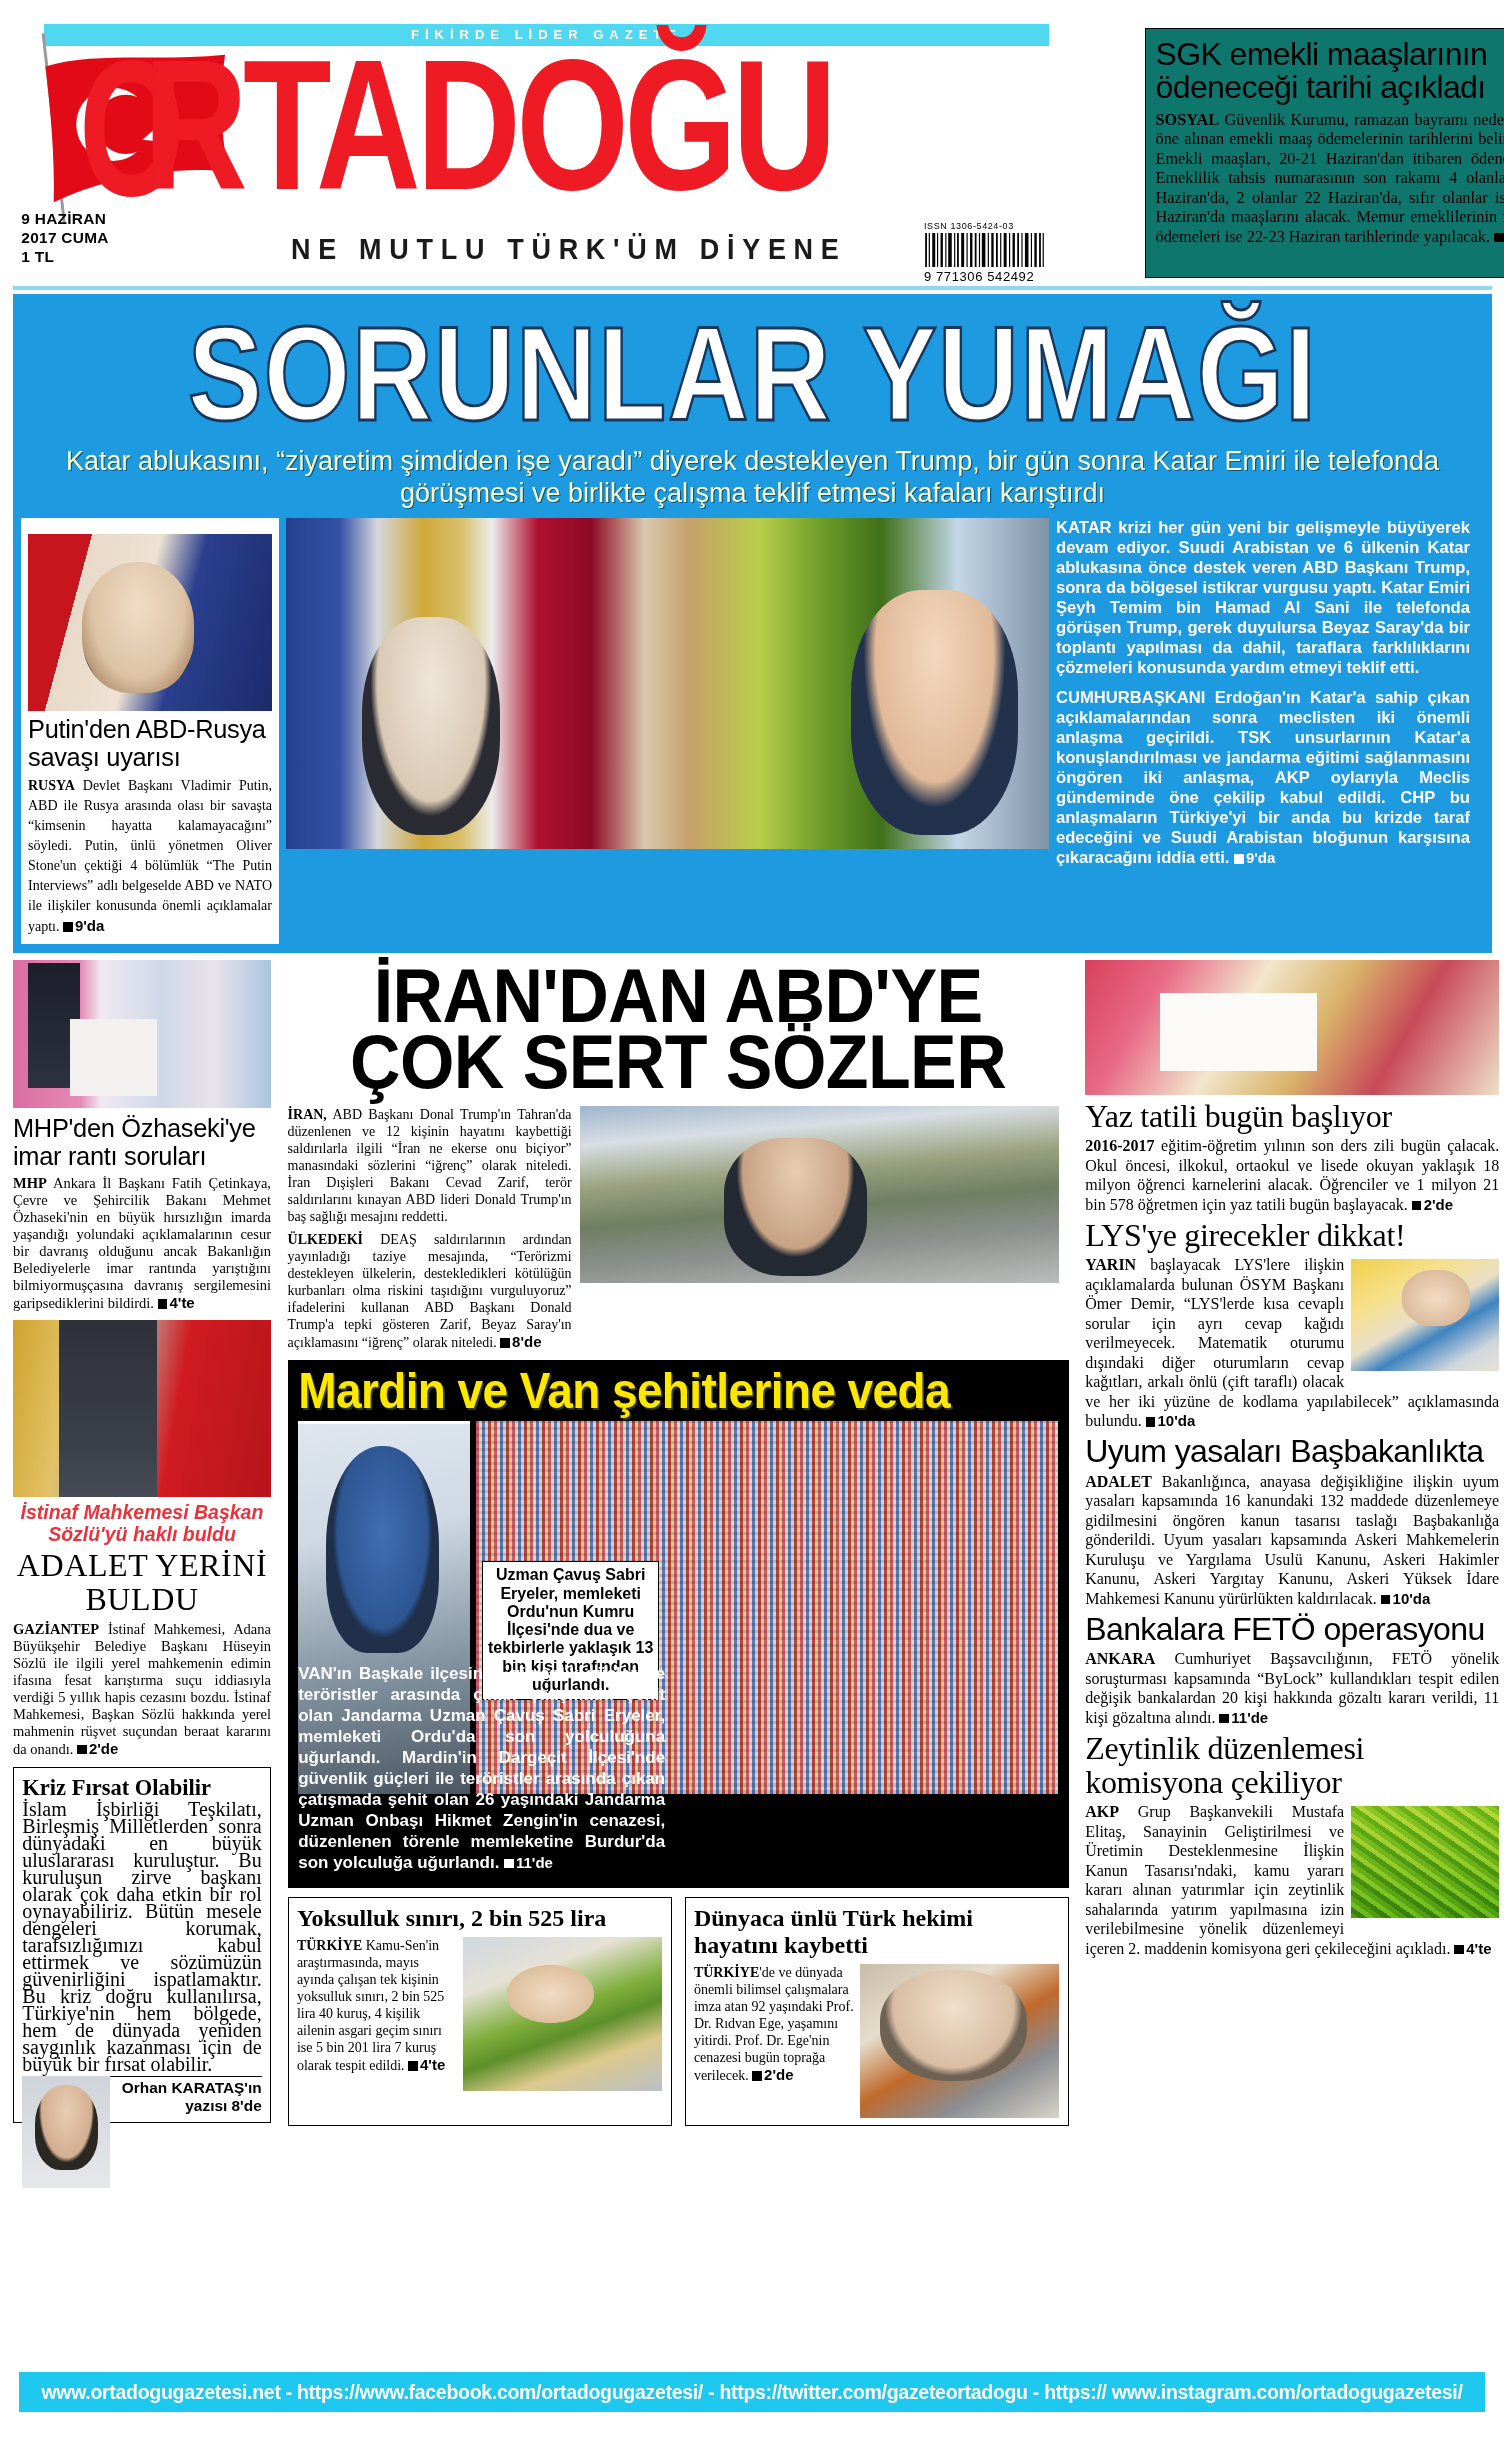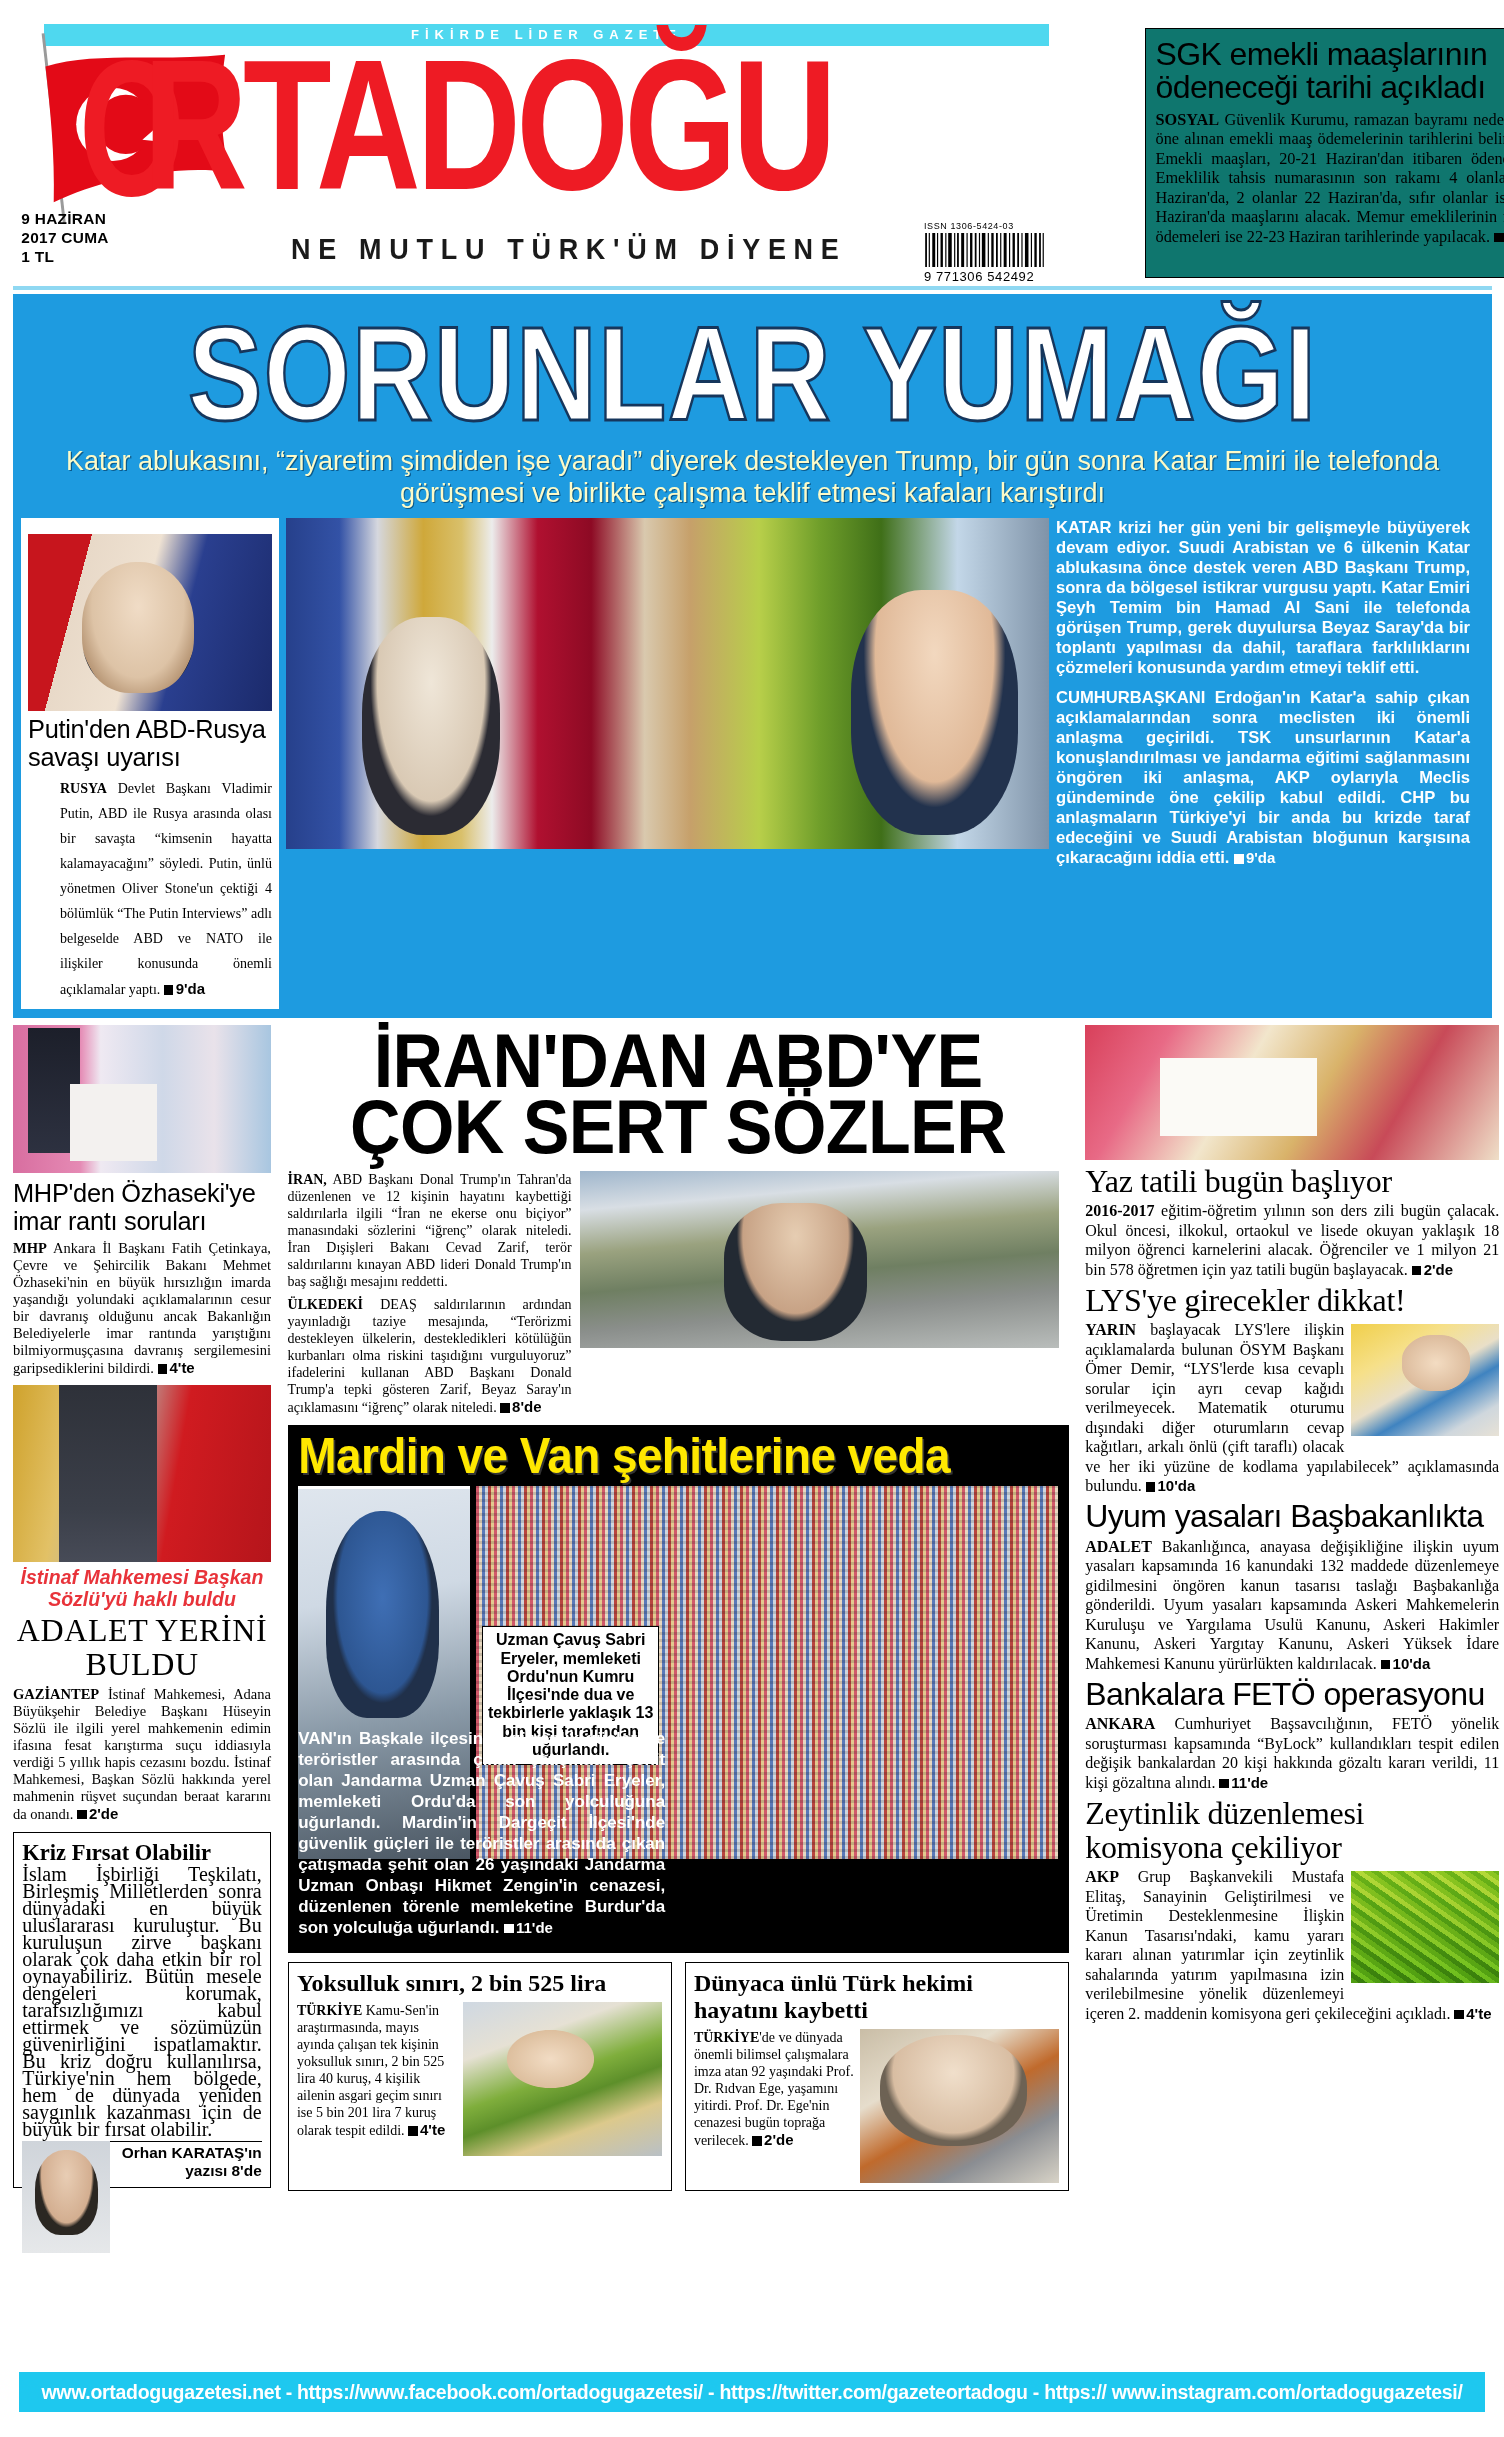--- a/index.html
+++ b/index.html
@@ -97,21 +97,21 @@
   }
   .lead-cols { display: flex; gap: 7px; padding: 0 7px 8.3px 7px; }
   .lead-c1 { width: 258px; background: #fff; padding: 16px 7px 7px 7px; }
   .lead-c2 { width: 763px; }
   .lead-c3 { width: 414px; color: #fff; }
   .putin-photo { width: 244px; height: 177px; position: relative; overflow: hidden; }
   .putin-head {
     font-family: "Liberation Sans", sans-serif; font-weight: normal;
     font-size: 25.4px; line-height: 28px; margin-top: 4.7px; letter-spacing: -0.3px;
   }
-  .putin-body { font-size: 14px; line-height: 25px; text-align: justify; margin-top: 4.7px; margin-left: 32px; }
+  .putin-body { font-size: 14px; line-height: 20px; text-align: justify; margin-top: 4.7px; }
   .katar-photo { width: 763px; height: 331px; overflow: hidden; position: relative; }
   .katar-body {
     font-family: "Liberation Sans", sans-serif; font-weight: bold;
     font-size: 16.6px; line-height: 20px; text-align: justify;
   }
   .katar-body p + p { margin-top: 10.6px; }
 
   
   .mid { display: flex; gap: 8.3px; margin-top: 7px; width: 1479px; }
   .col-l { width: 258px; }

